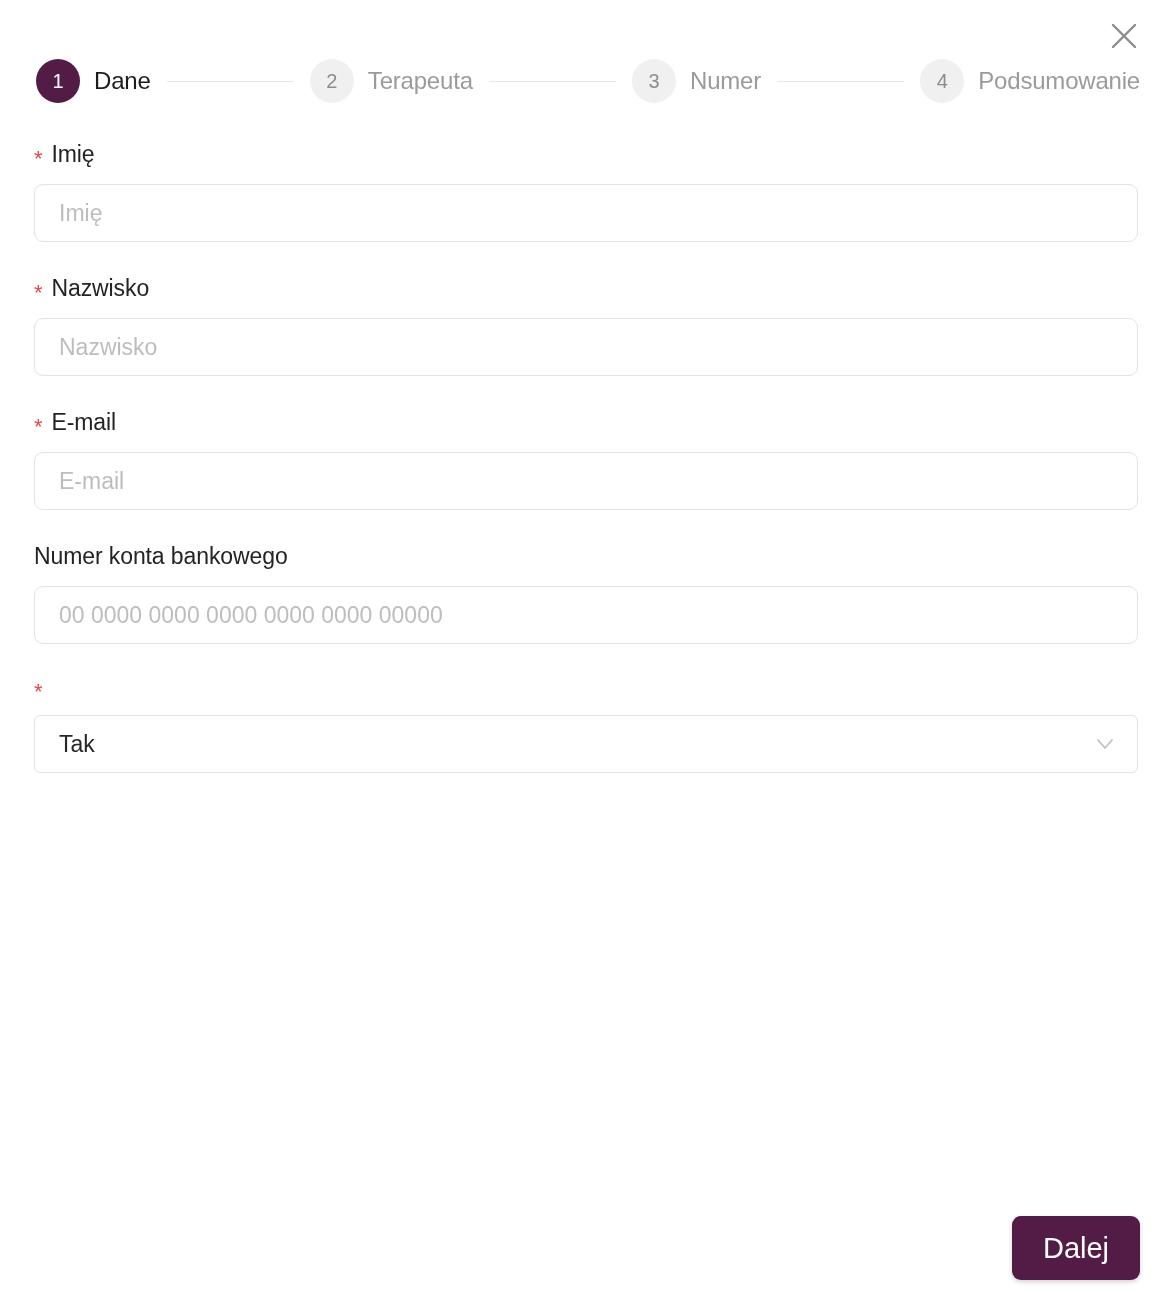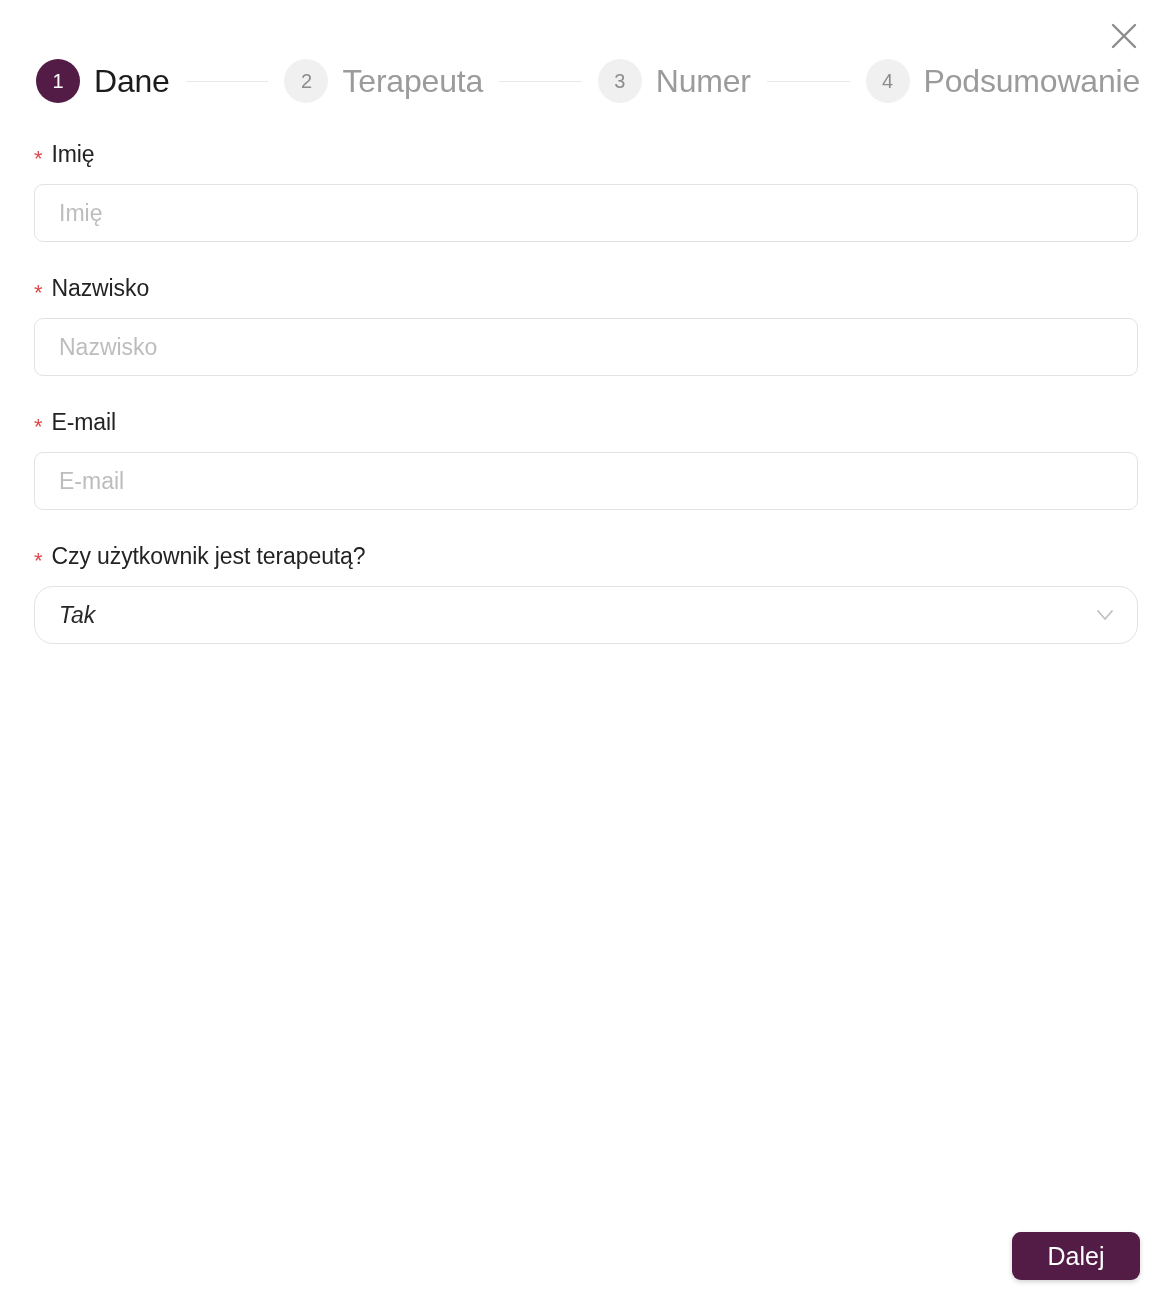--- a/index.html
+++ b/index.html
@@ -64,21 +64,21 @@
     justify-content: center;
     font-size: 20px;
     line-height: 1;
     flex: none;
   }
   .step.active .step-circle {
     background: #531C46;
     color: #ffffff;
   }
   .step-label {
-    font-size: 32px;
+    font-size: 24px;
     color: #9b9b9b;
     letter-spacing: -0.2px;
   }
   .step.active .step-label {
     color: #1c1c1c;
   }
   .step-sep {
     height: 1px;
     background: #e8e8e8;
     flex: 1 1 auto;
@@ -125,29 +125,28 @@
   }
 
   .select-wrap {
     position: relative;
     width: 1104px;
   }
   .select-display {
     width: 100%;
     height: 58px;
     border: 1px solid #e3e3e3;
-    border-radius: 19px;
+    border-radius: 6px;
     background: #ffffff;
     display: flex;
     align-items: center;
     padding: 0 24px;
     font-size: 23px;
     color: #262626;
     cursor: pointer;
-    font-style: italic;
   }
   .select-arrow {
     position: absolute;
     right: 22px;
     top: 50%;
     transform: translateY(-50%);
     pointer-events: none;
     display: flex;
   }
 
@@ -158,24 +157,24 @@
     right: 34px;
     bottom: 26px;
     display: flex;
     justify-content: flex-end;
   }
   .next-btn {
     background: #531C46;
     color: #ffffff;
     border: none;
     border-radius: 9px;
-    font-size: 25px;
+    font-size: 29px;
     font-family: "Liberation Sans", sans-serif;
     padding: 0 26px;
-    height: 48px;
+    height: 64px;
     min-width: 128px;
     cursor: pointer;
     box-shadow: 0 2px 5px rgba(0,0,0,0.18);
   }
 </style>
 </head>
 <body>
 
 <div class="modal">
 
@@ -231,25 +230,30 @@
     </div>
 
     <div class="field">
       <div class="field-label">
         <span class="req">*</span>
         <span>E-mail</span>
       </div>
       <input class="control" type="text" placeholder="E-mail" style="">
     </div>
 
-
-    <div class="field">
-      <div class="field-label">
-        <span class="req">*</span>
-        <span>Czy użytkownik jest terapeutą?</span>
+    <div class="field">
+      <div class="field-label">
+        <span>Numer konta bankowego</span>
+      </div>
+      <input class="control" type="text" placeholder="00 0000 0000 0000 0000 0000 00000" style="">
+    </div>
+
+    <div class="field">
+      <div class="field-label">
+        <span class="req">*</span>
       </div>
       <div class="select-wrap">
         <div class="select-display">Tak</div>
         <span class="select-arrow">
           <svg width="22" height="22" viewBox="0 0 22 22" aria-hidden="true">
             <path d="M4 7 L11 15 L18 7" stroke="#c0c0c0" stroke-width="1.8" fill="none" stroke-linecap="round" stroke-linejoin="round"></path>
           </svg>
         </span>
       </div>
     </div>

